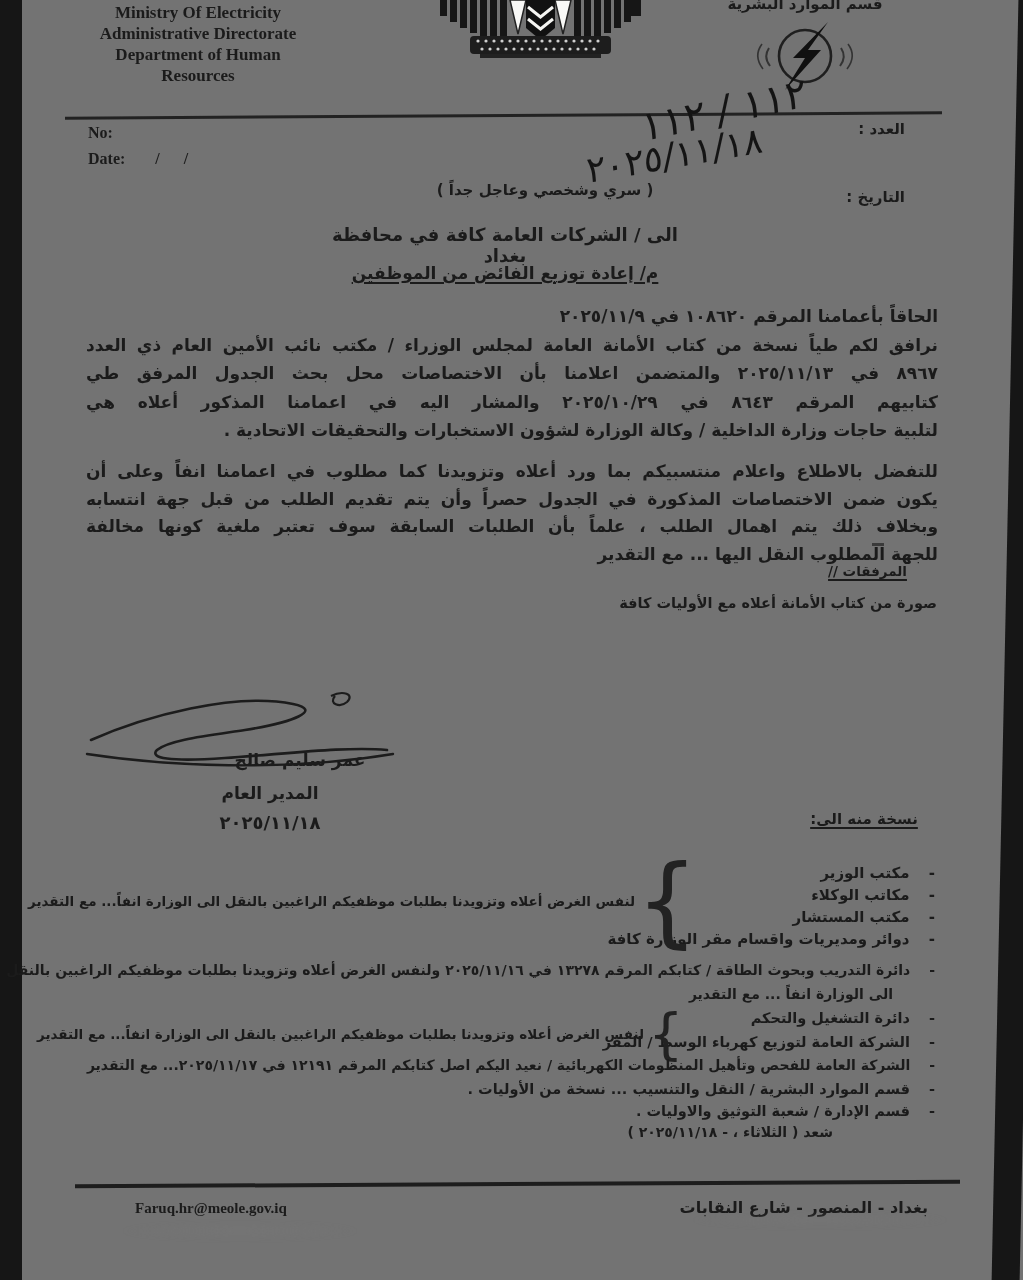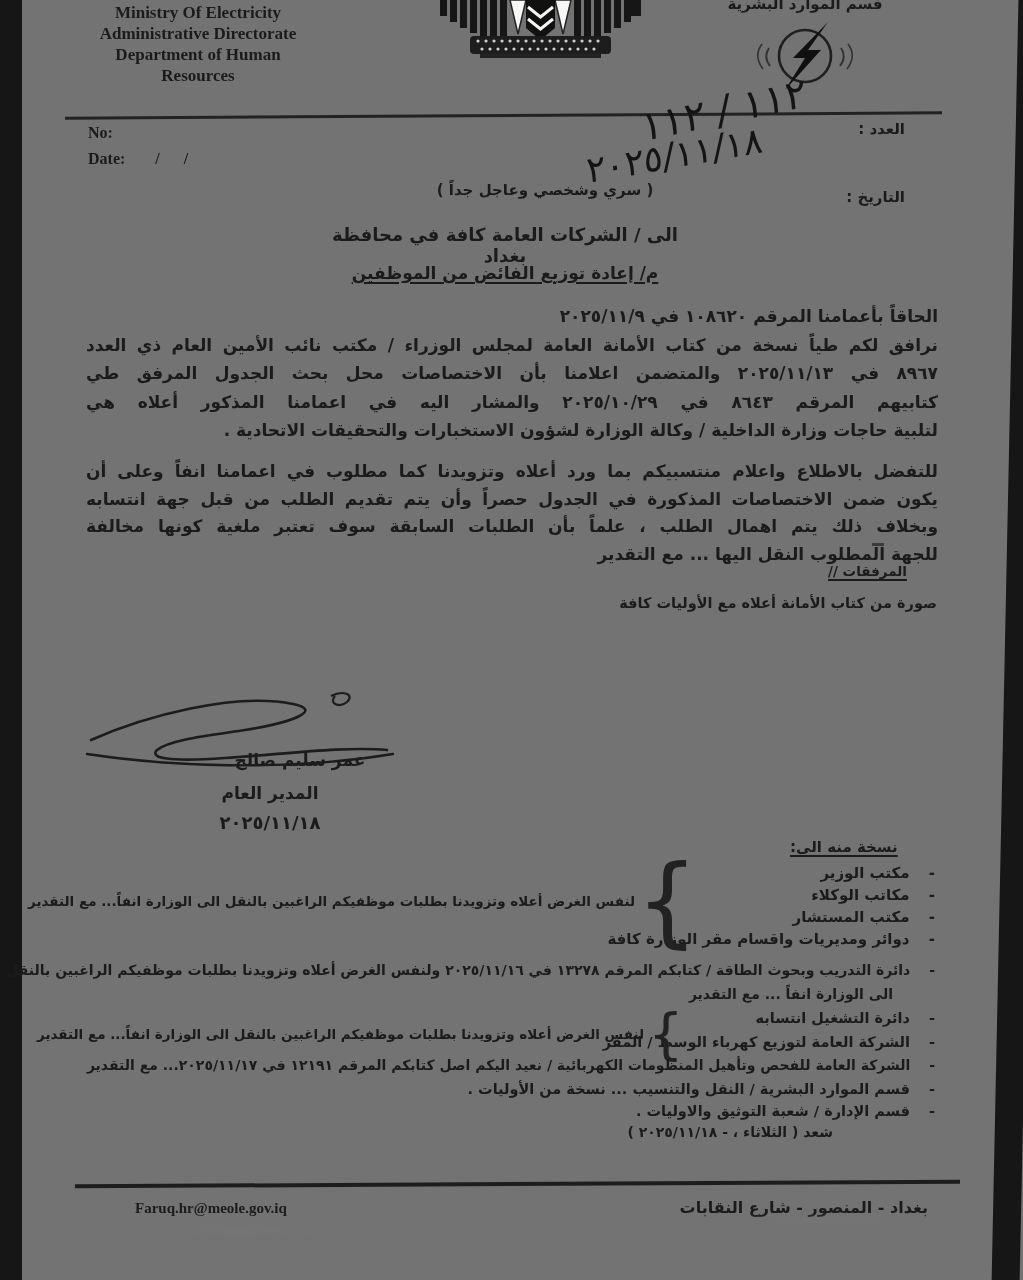--- a/index.html
+++ b/index.html
@@ -156,21 +156,21 @@
   <div class="abs" style="left:85px;top:688px;">
     <svg width="315" height="95" viewBox="0 0 315 95">
       <path d="M6 52 C 60 28, 150 4, 208 16 C 238 22, 210 34, 160 42 C 120 48, 84 52, 72 62 C 64 70, 84 74, 140 70 C 200 66, 262 58, 302 62" fill="none" stroke="#1c1c1c" stroke-width="2.6" stroke-linecap="round"></path>
       <path d="M2 66 C 80 78, 200 84, 308 66" fill="none" stroke="#1c1c1c" stroke-width="2.4" stroke-linecap="round"></path>
       <path d="M246 8 C 258 2, 270 6, 262 14 C 255 20, 243 16, 250 8" fill="none" stroke="#1c1c1c" stroke-width="2.2"></path>
     </svg>
   </div>
   <div class="abs ar b" style="left:190px;top:783px;width:160px;text-align:center;font-size:17px;">المدير العام</div>
   <div class="abs ar b" style="left:185px;top:812px;width:170px;text-align:center;font-size:18px;letter-spacing:1px;">٢٠٢٥/١١/١٨</div>
 
-  <div class="abs ar b underl" style="left:790px;top:838px;width:148px;text-align:left;font-size:15px;">نسخة منه الى:</div>
+  <div class="abs ar b underl" style="left:790px;top:810px;width:148px;text-align:center;font-size:15px;">نسخة منه الى:</div>
 
   <div class="abs ccrow" style="right:88px;top:864px;width:420px;font-size:15px;">
     <span class="dash">-</span>
     <span>مكتب الوزير</span>
   </div>
   <div class="abs ccrow" style="right:88px;top:886px;width:420px;font-size:15px;">
     <span class="dash">-</span>
     <span>مكاتب الوكلاء</span>
   </div>
   <div class="abs ccrow" style="right:88px;top:908px;width:420px;font-size:15px;">
@@ -186,21 +186,21 @@
   <div class="abs note" style="left:95px;top:893px;width:540px;font-size:13.5px;">لنفس الغرض أعلاه وتزويدنا بطلبات موظفيكم الراغبين بالنقل الى الوزارة انفاً... مع التقدير</div>
 
   <div class="abs ccrow" style="right:88px;top:962px;width:852px;font-size:14px;">
     <span class="dash">-</span>
     <span>دائرة التدريب وبحوث الطاقة / كتابكم المرقم ١٣٢٧٨ في ٢٠٢٥/١١/١٦ ولنفس الغرض أعلاه وتزويدنا بطلبات موظفيكم الراغبين بالنقل</span>
   </div>
   <div class="abs ccrow" style="right:130px;top:986px;width:400px;font-size:14px;">الى الوزارة انفاً ... مع التقدير</div>
 
   <div class="abs ccrow" style="right:88px;top:1010px;width:420px;font-size:14.5px;">
     <span class="dash">-</span>
-    <span>دائرة التشغيل انتسابه</span>
+    <span>دائرة التشغيل والتحكم</span>
   </div>
   <div class="abs ccrow" style="right:88px;top:1034px;width:420px;font-size:14.5px;">
     <span class="dash">-</span>
     <span>الشركة العامة لتوزيع كهرباء الوسط / المقر</span>
   </div>
   <div class="abs brace" style="left:648px;top:1006px;font-size:56px;line-height:56px;" dir="ltr">{</div>
   <div class="abs note" style="left:88px;top:1026px;width:556px;font-size:13.5px;">لنفس الغرض أعلاه وتزويدنا بطلبات موظفيكم الراغبين بالنقل الى الوزارة انفاً... مع التقدير</div>
 
   <div class="abs ccrow" style="right:88px;top:1057px;width:852px;font-size:14px;">
     <span class="dash">-</span>

